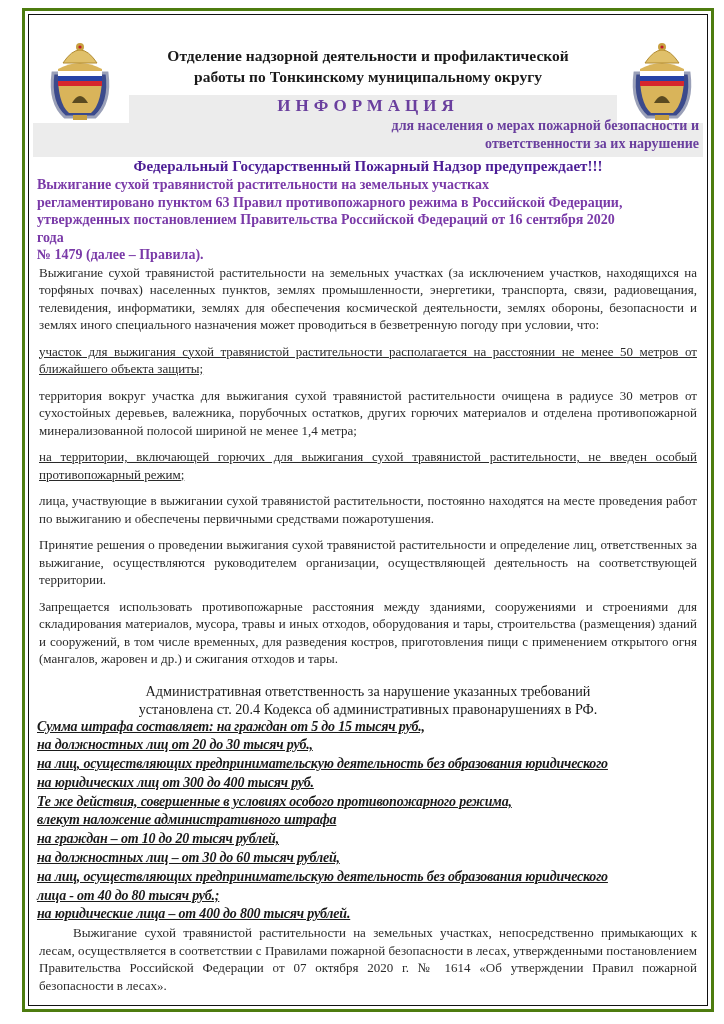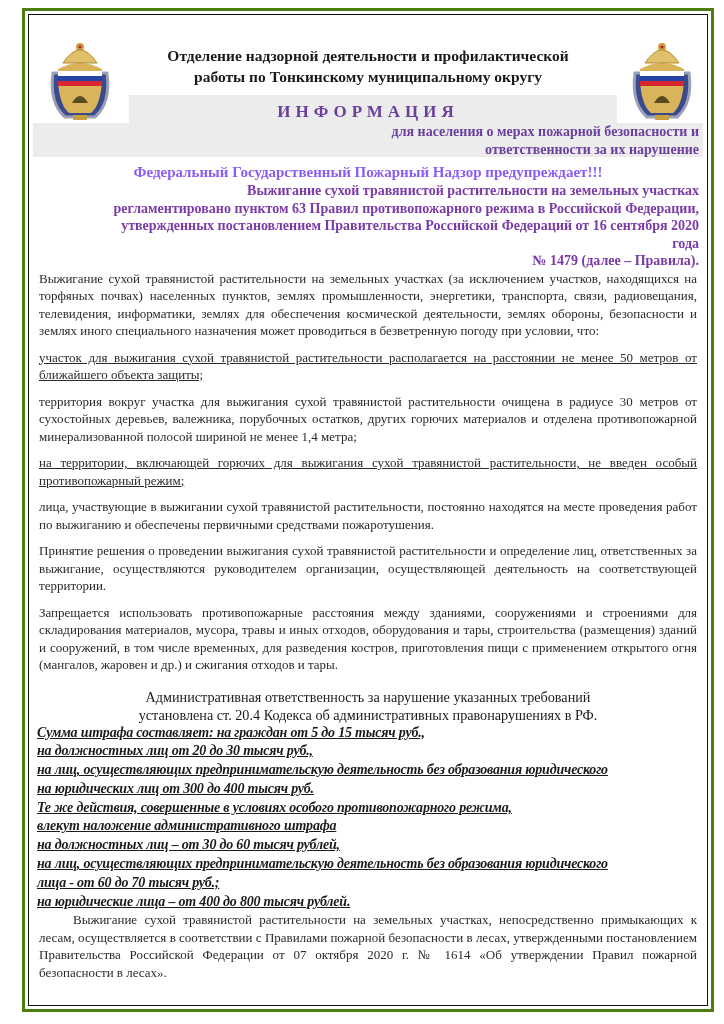--- a/index.html
+++ b/index.html
@@ -11,26 +11,26 @@
                    border: 1.5px solid #111; }
     .emblem { position: absolute; top: 18px; width: 70px; height: 92px; }
     .emblem.left { left: 16px; }
     .emblem.right { right: 10px; }
     .band-top { position: absolute; left: 100px; top: 80px; width: 488px; height: 28px; background: #ececec; }
     .band-bottom { position: absolute; left: 4px; top: 108px; right: 4px; height: 34px; background: #ececec; }
     .content { position: absolute; left: 8px; right: 8px; top: 0; }
     .org { text-align: center; font-weight: bold; font-size: 15.5px; line-height: 21px;
            margin-top: 30px; color: #1a1a1a; }
     .info-title { text-align: center; font-weight: bold; font-size: 17px; letter-spacing: 5px;
-                  color: #6a3f9e; margin-top: 14px; line-height: 22px; position: relative; }
+                  color: #6a3f9e; margin-top: 8px; line-height: 22px; position: relative; }
     .info-sub { text-align: right; font-weight: bold; font-size: 14px; color: #6a3f9e;
                 line-height: 18px; position: relative; }
-    .warn { text-align: center; font-weight: bold; font-size: 15px; color: #8b5cf6;
+    .warn { text-align: center; font-weight: bold; font-size: 15px; color: #4c1d95;
             line-height: 20px; margin-top: 3px; }
-    .reg { text-align: right; font-weight: bold; font-size: 14px; color: #7a3aa8;
+    .reg { text-align: left; font-weight: bold; font-size: 14px; color: #7a3aa8;
            line-height: 17.5px; }
     .p { font-size: 13px; line-height: 17.5px; text-align: justify; text-align-last: left;
          padding: 0 2px; color: #2a2a2a; }
     .p.u { text-decoration: underline; }
     .gap { margin-top: 9px; }
     .adm { text-align: center; font-weight: normal; font-size: 14.2px; line-height: 18px;
            margin-top: 14px; color: #1a1a1a; }
     .fine { text-align: left; font-weight: bold; font-style: italic; text-decoration: underline;
             font-size: 14px; line-height: 18.8px; color: #1a1a1a; letter-spacing: -0.2px; }
     .final { font-size: 13px; line-height: 17.5px; text-align: justify; text-align-last: left;
@@ -103,22 +103,23 @@
         <div>установлена ст. 20.4 Кодекса об административных правонарушениях в РФ.</div>
       </div>
 
       <div>
         <div class="fine">Сумма штрафа составляет: на граждан от 5 до 15 тысяч руб.,</div>
         <div class="fine">на должностных лиц от 20 до 30 тысяч руб.,</div>
         <div class="fine">на лиц, осуществляющих предпринимательскую деятельность без образования юридического</div>
         <div class="fine">на юридических лиц от 300 до 400 тысяч руб.</div>
         <div class="fine">Те же действия, совершенные в условиях особого противопожарного режима,</div>
         <div class="fine">влекут наложение административного штрафа</div>
+        <div class="fine">на граждан – от 10 до 20 тысяч рублей,</div>
         <div class="fine">на должностных лиц – от 30 до 60 тысяч рублей,</div>
         <div class="fine">на лиц, осуществляющих предпринимательскую деятельность без образования юридического</div>
-        <div class="fine">лица - от 60 до 70 тысяч руб.;</div>
+        <div class="fine">лица - от 40 до 80 тысяч руб.;</div>
         <div class="fine">на юридические лица – от 400 до 800 тысяч рублей.</div>
       </div>
 
       <div class="final">Выжигание сухой травянистой растительности на земельных участках, непосредственно примыкающих к лесам, осуществляется в соответствии с Правилами пожарной безопасности в лесах, утвержденными постановлением Правительства Российской Федерации от 07 октября 2020 г. № 1614 «Об утверждении Правил пожарной безопасности в лесах».</div>
     </div>
   </div>
 </div>
 
 </body></html>

